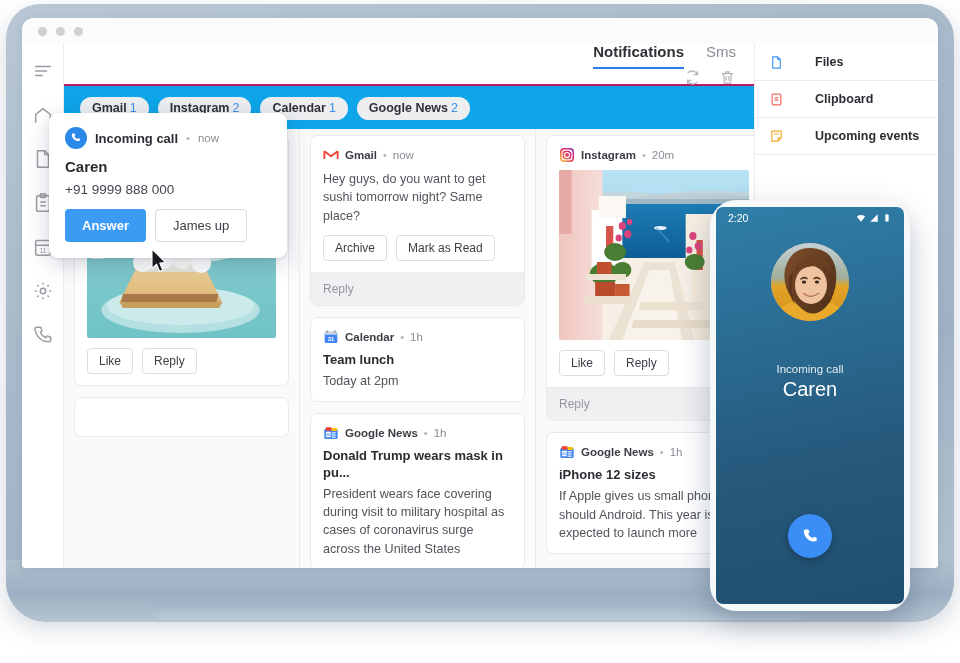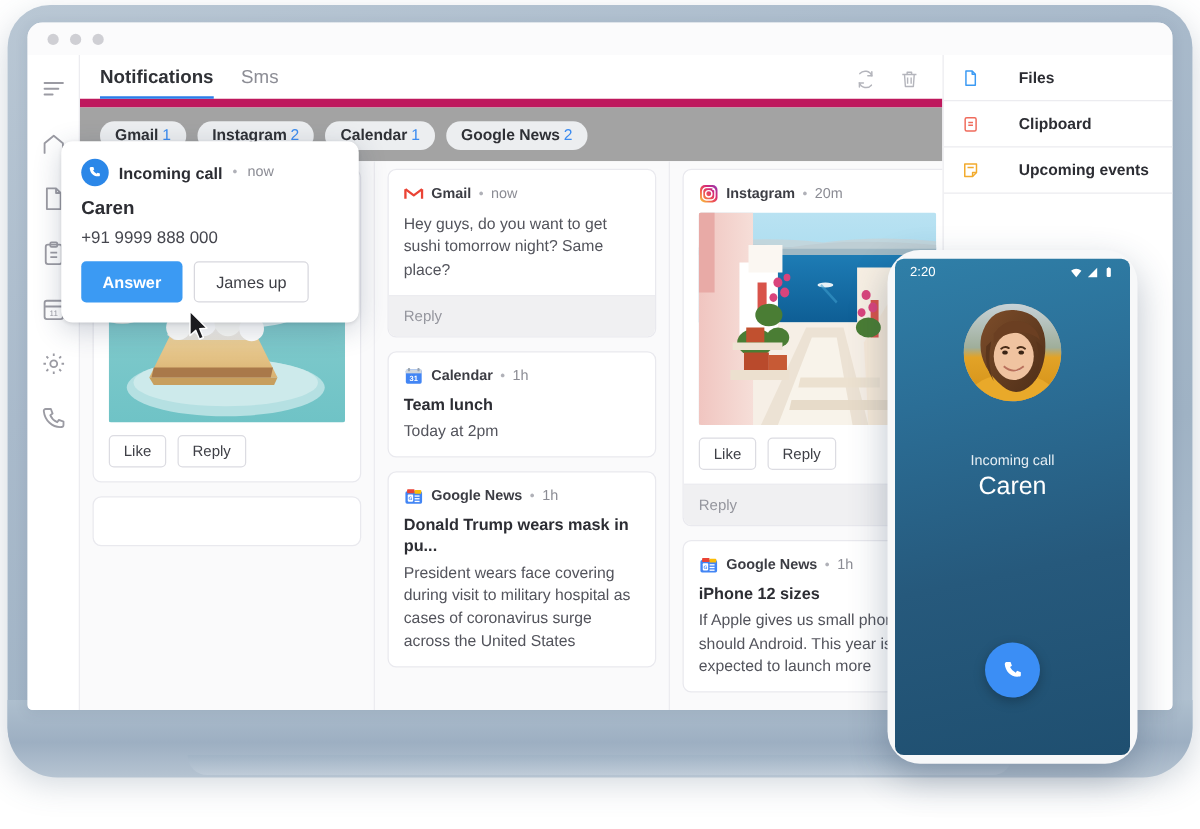--- a/index.html
+++ b/index.html
@@ -65,37 +65,38 @@
     flex: 0 0 42px;
   }
   .rail-ico { width: 22px; height: 22px; color: #9b9ba3; display: block; cursor: pointer; }
   .rail-ico svg { width: 100%; height: 100%; display: block; }
 
   
   .center { flex: 1 1 auto; display: flex; flex-direction: column; min-width: 0; }
 
   .topbar {
     height: 42px; display: flex; align-items: flex-end;
-    border-bottom: 7px solid #be185d; padding: 0 18px 0 16px;
+    border-bottom: 2px solid #be185d; padding: 0 18px 0 16px;
     background: #fff;
+    flex-direction: column;
   }
   .tabs { display: flex; gap: 22px; align-items: flex-end; height: 100%; }
   .tab {
     font-size: 15px; font-weight: bold; color: #2f3136;
     padding-bottom: 8px; cursor: pointer; line-height: 1;
     border-bottom: 2px solid transparent;
   }
   .tab.active { border-bottom-color: #2b7de9; }
   .tab.inactive { color: #8c8d95; font-weight: normal; }
   .topbar-actions { margin-left: auto; display: flex; gap: 18px; padding-bottom: 7px; }
   .act-ico { width: 17px; height: 17px; color: #b4b5bc; cursor: pointer; }
   .act-ico svg { width: 100%; height: 100%; display: block; }
 
   
-  .chiprow { display: flex; gap: 9px; padding: 11px 16px 9px 16px; background: #a3a3a3; }
+  .chiprow { display: flex; gap: 9px; padding: 11px 16px 9px 16px; background: #0ea5e9; }
   .chip {
     background: #eceef0; border-radius: 13px;
     padding: 4px 12px 5px; font-size: 12.5px; color: #2f3136;
     font-weight: bold; cursor: pointer; white-space: nowrap;
   }
   .chip .cnt { color: #3b8bf0; font-weight: normal; margin-left: 3px; }
 
   
   .cols { display: flex; flex: 1 1 auto; background: #fafafb; overflow: hidden; }
   .col {
@@ -418,20 +419,24 @@
                       <path d="M2 6.5 12 14 22 6.5" fill="none" stroke="#ea4335" stroke-width="2.8" stroke-linejoin="round"></path>
                       <path d="M2 6.5V18" fill="none" stroke="#ea4335" stroke-width="2.8"></path>
                       <path d="M22 6.5V18" fill="none" stroke="#ea4335" stroke-width="2.8"></path>
                       </svg>
                   </span>
                   <span class="src-name">Gmail</span>
                   <span class="src-sep">•</span>
                   <span class="src-time">now</span>
                 </div>
                 <div class="n-body">Hey guys, do you want to get sushi tomorrow night? Same place?</div>
+                <div class="btnrow">
+                  <button class="btn-ghost">Archive</button>
+                  <button class="btn-ghost">Mark as Read</button>
+                </div>
               </div>
               <div class="reply-box">Reply</div>
             </div>
 
             <div class="card">
               <div class="card-pad">
                 <div class="src">
                   <span class="src-ico">
                     <svg viewBox="0 0 24 24">
                       <rect x="2.5" y="4" width="19" height="17" rx="2" fill="#4285f4"></rect>

